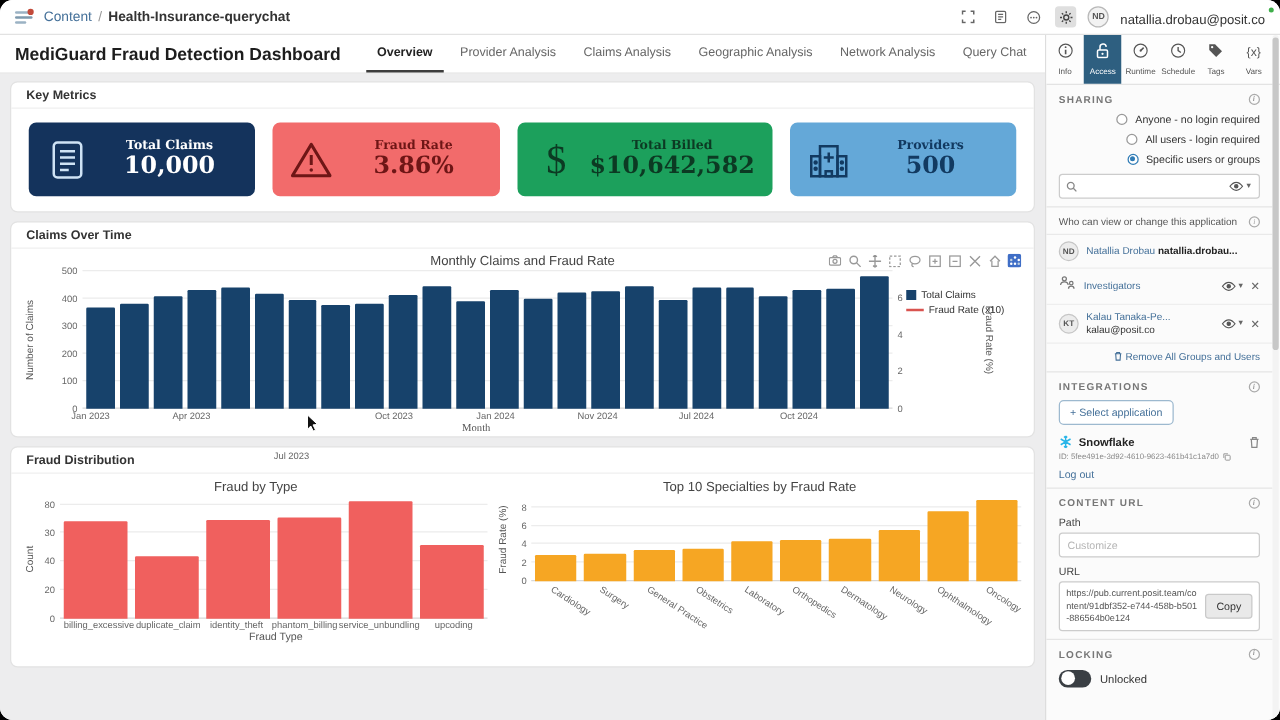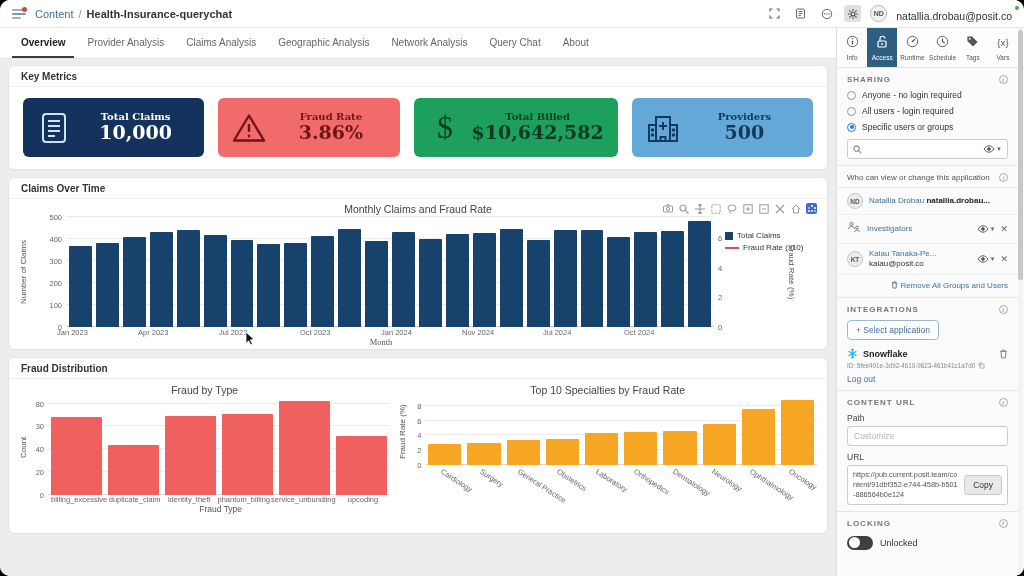--- a/index.html
+++ b/index.html
@@ -88,21 +88,21 @@
   .rot-labels span { position:absolute; top:2px; font-size:7.5px; color:#666; white-space:nowrap; transform:rotate(33deg); transform-origin:left top; }
 
   
   .side-tabs { display:flex; height:40px; border-bottom:1px solid #e3e3e3; background:#fdfdfd; padding-right:6px; }
   .side-tab { flex:1; display:flex; flex-direction:column; align-items:center; justify-content:center; gap:2px; color:#555; cursor:pointer; }
   .side-tab .lbl { font-size:6.5px; }
   .side-tab.active { background:#2e5f80; color:#fff; }
   .side-section { padding:7px 10px 6px; border-bottom:1px solid #e5e5e5; margin-right:6px; }
   .sec-head { display:flex; align-items:center; justify-content:space-between; font-size:8px; font-weight:bold; letter-spacing:1px; color:#777; }
   .info-i { width:9px; height:9px; border:1px solid #aaa; border-radius:50%; color:#999; font-size:6px; display:flex; align-items:center; justify-content:center; font-style:italic; font-family:"Liberation Serif",serif; flex:none; }
-  .radio-row { display:flex; align-items:center; gap:6px; margin-top:6px; cursor:pointer; }
+  .radio-row { display:flex; align-items:center; gap:6px; margin-top:6px; cursor:pointer;justify-content:flex-end; }
   .radio { width:9px; height:9px; border:1px solid #999; border-radius:50%; flex:none; position:relative; background:#fff; }
   .radio.sel { border-color:#2f7bb5; }
   .radio.sel::after { content:""; position:absolute; inset:1.5px; border-radius:50%; background:#2f7bb5; }
   .radio-lbl { font-size:8.5px; color:#333; }
   .search-box { margin-top:7px; height:20px; border:1px solid #ccc; border-radius:3px; background:#fff; display:flex; align-items:center; padding:0 5px; gap:4px; }
   .search-box input { flex:1; border:none; outline:none; font-size:8.5px; min-width:0; background:transparent; }
   .eye-sel { display:flex; align-items:center; gap:1px; color:#555; cursor:pointer; }
   .caret { font-size:6px; color:#666; }
   .who-row { display:flex; align-items:flex-start; justify-content:space-between; gap:6px; font-size:8px; color:#555; padding:7px 10px 5px; border-bottom:1px solid #e9e9e9; margin-right:6px; }
   .principal { display:flex; align-items:center; gap:6px; padding:5px 10px; border-bottom:1px solid #eee; margin-right:6px; }
@@ -178,20 +178,21 @@
       <span class="avatar">ND</span>
       <span class="tb-email">natallia.drobau@posit.co</span>
     </div>
   </div>
   <div class="rec-dot"></div>
 
   <div class="cols">
 
     <div class="main-col">
       <div class="main-header">
+        <div class="page-title">MediGuard Fraud Detection Dashboard</div>
         <div class="tabs" id="nav-tabs">
             <div class="tab active">Overview</div>
             <div class="tab">Provider Analysis</div>
             <div class="tab">Claims Analysis</div>
             <div class="tab">Geographic Analysis</div>
             <div class="tab">Network Analysis</div>
             <div class="tab">Query Chat</div>
             <div class="tab">About</div>
           </div>
       </div>
@@ -381,21 +382,21 @@
                   </div>
                   <div class="legend-row">
                     <div class="sw-line" style="background: rgb(217, 83, 79);"></div>
                     <div style="display: inline;">Fraud Rate (x10)</div>
                   </div>
                 </div>
             </div>
             <div class="xticks1" id="xticks1">
                 <span style="left: 0%;">Jan 2023</span>
                 <span style="left: 12.5%;">Apr 2023</span>
-                <span style="left: 25%;">Jul 2023</span>
+                <span style="left: 25%; margin-top: 32px;">Jul 2023</span>
                 <span style="left: 37.5%;">Oct 2023</span>
                 <span style="left: 50%;">Jan 2024</span>
                 <span style="left: 62.5%;">Nov 2024</span>
                 <span style="left: 75%;">Jul 2024</span>
                 <span style="left: 87.5%;">Oct 2024</span>
               </div>
             <div class="xlabel" style="margin-left:38px;width:648px;font-family:Liberation Serif, serif;">Month</div>
           </div>
         </div>
 

